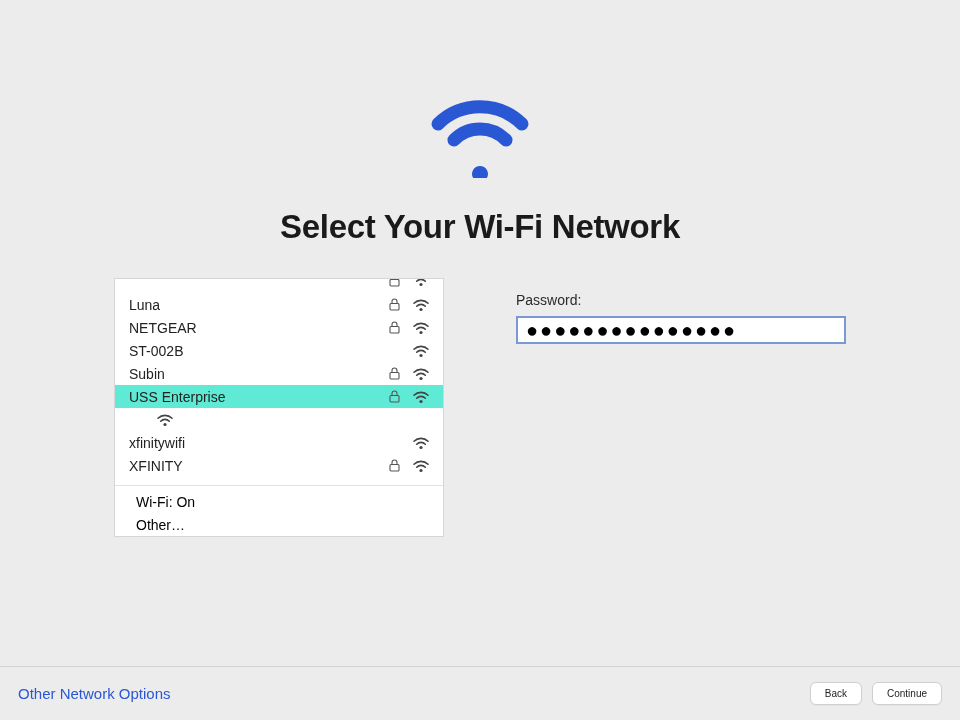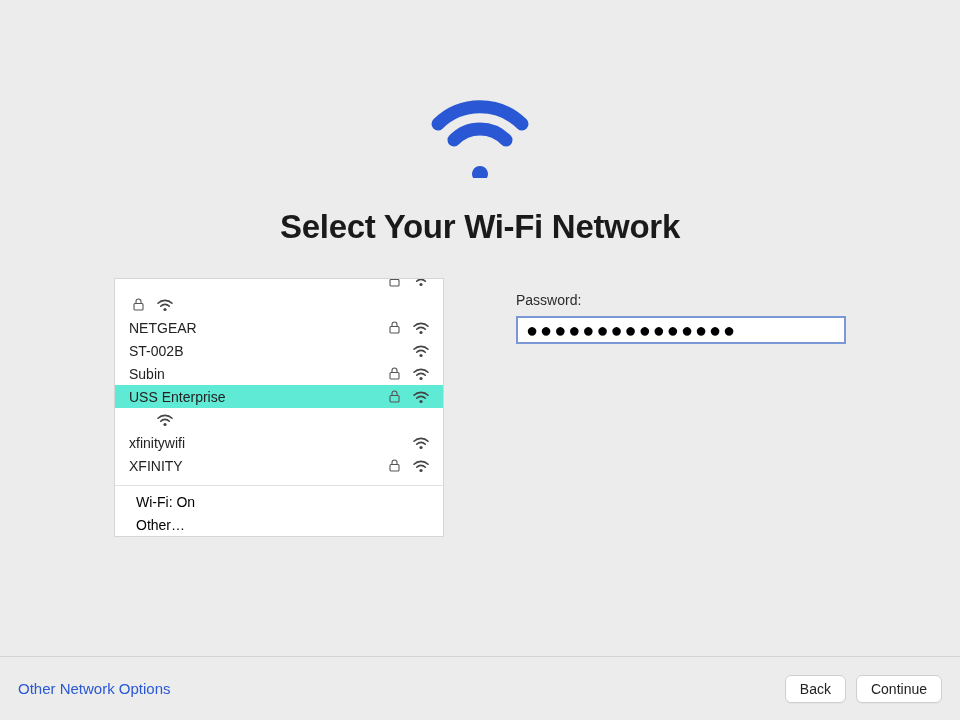--- a/index.html
+++ b/index.html
@@ -114,39 +114,39 @@
       font-size: 20px;
       letter-spacing: 2px;
       font-family: inherit;
       outline: none;
     }
     .footer {
       position: absolute;
       left: 0;
       right: 0;
       bottom: 0;
-      height: 64px;
+      height: 54px;
       border-top: 1px solid #d4d4d4;
       background: #ececec;
       display: flex;
       align-items: center;
       padding: 0 18px;
     }
     .link {
       color: #2a57d3;
       font-size: 15px;
       cursor: pointer;
     }
     .spacer { flex: 1; }
     .btn {
       background: #fff;
       border: 1px solid #cfcfcf;
       border-radius: 6px;
       padding: 5px 14px;
-      font-size: 14px;
+      font-size: 10px;
       color: #222;
       cursor: pointer;
       margin-left: 10px;
       box-shadow: 0 1px 0 rgba(0,0,0,0.03);
     }
   </style>
 </head>
 <body>
 
 <div class="content">
@@ -171,20 +171,21 @@
             </span>
             <span class="signal">
               <svg width="18" height="14" viewBox="0 0 18 14">
                 <circle cx="9" cy="11.5" r="1.6" fill="#444"></circle>
                 <path d="M4.7 8.2 a6 6 0 0 1 8.6 0" stroke="#444" stroke-width="1.6" fill="none" stroke-linecap="round"></path>
                 <path d="M2 5.2 a10 10 0 0 1 14 0" stroke="#444" stroke-width="1.6" fill="none" stroke-linecap="round"></path>
               </svg>
             </span>
           </li>
           <li class="network-item">
+            <span class="net-name">Luna</span>
             <span class="lock">
               <svg width="11" height="13" viewBox="0 0 11 13">
                 <rect x="1" y="5.5" width="9" height="6.5" rx="1" fill="none" stroke="#555" stroke-width="1.1"></rect>
                 <path d="M3 5.5 V3.5 a2.5 2.5 0 0 1 5 0 V5.5" fill="none" stroke="#555" stroke-width="1.1"></path>
               </svg>
             </span>
             <span class="signal">
               <svg width="18" height="14" viewBox="0 0 18 14">
                 <circle cx="9" cy="11.5" r="1.6" fill="#444"></circle>
                 <path d="M4.7 8.2 a6 6 0 0 1 8.6 0" stroke="#444" stroke-width="1.6" fill="none" stroke-linecap="round"></path>

